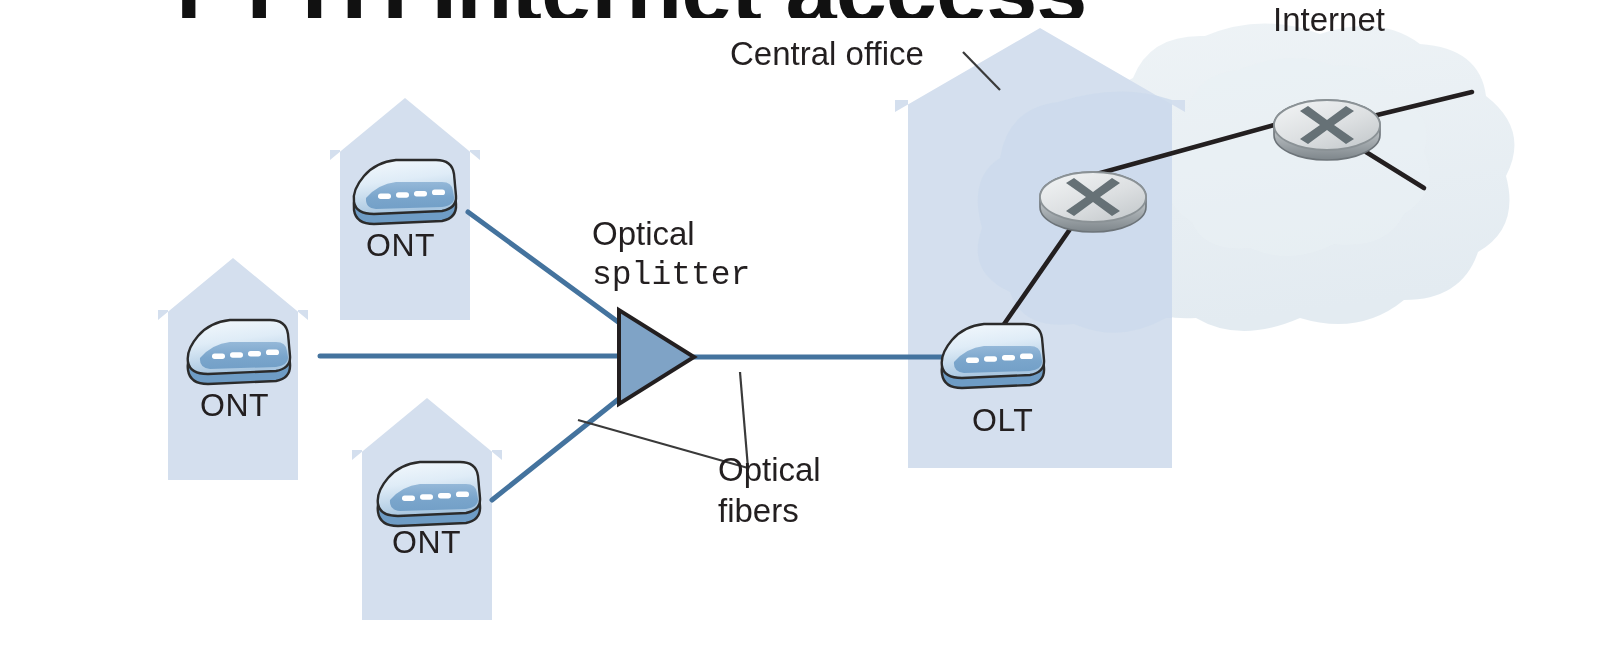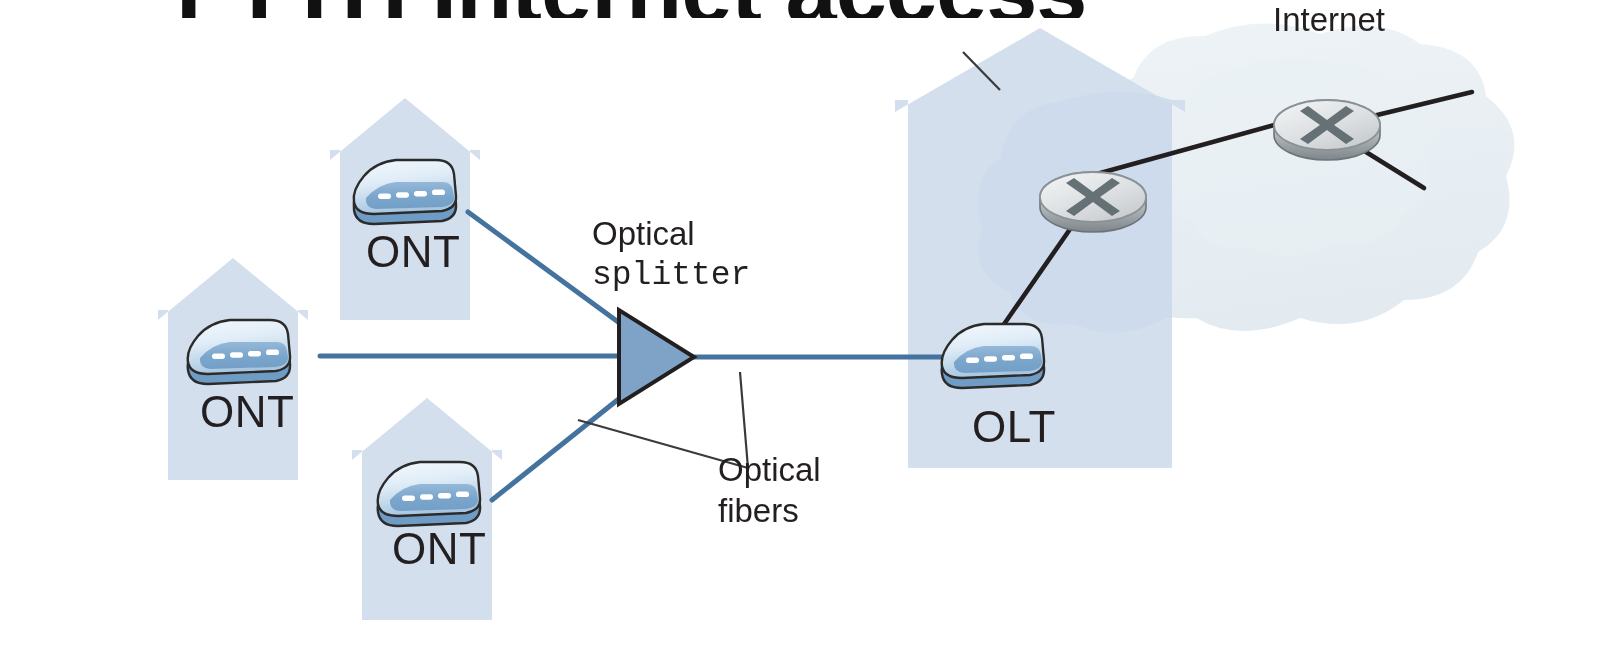--- a/index.html
+++ b/index.html
@@ -26,21 +26,21 @@
     height: 646px;
   }
   .lbl {
     position: absolute;
     color: #231f20;
     font-family: "Liberation Sans", sans-serif;
     white-space: pre;
     line-height: 1.08;
   }
   .lbl-device {
-    font-size: 44px;
+    font-size: 32px;
     letter-spacing: 0.5px;
   }
   .lbl-callout {
     font-size: 33px;
   }
   #title-clip {
     position: absolute;
     left: 176px;
     top: -62px;
     width: 1010px;
@@ -190,16 +190,17 @@
   <div class="lbl lbl-device" style="left:392px; top:525px;">ONT</div>
 
   <div class="lbl lbl-device" style="left:972px; top:403px;">OLT</div>
 
   <div class="lbl lbl-callout" style="left:592px; top:216px;">Optical</div>
   <div class="lbl lbl-callout" style="left:592px; top:258px;font-family:Liberation Mono, monospace;">splitter</div>
 
   <div class="lbl lbl-callout" style="left:718px; top:452px;">Optical</div>
   <div class="lbl lbl-callout" style="left:718px; top:493px;">fibers</div>
 
+  <div class="lbl lbl-callout" style="left:730px; top:36px;">Central office</div>
 
   <div class="lbl lbl-callout" style="left:1266px; top:2px;margin-left:7px;">Internet</div>
 
 </div>
 
 </body></html>

